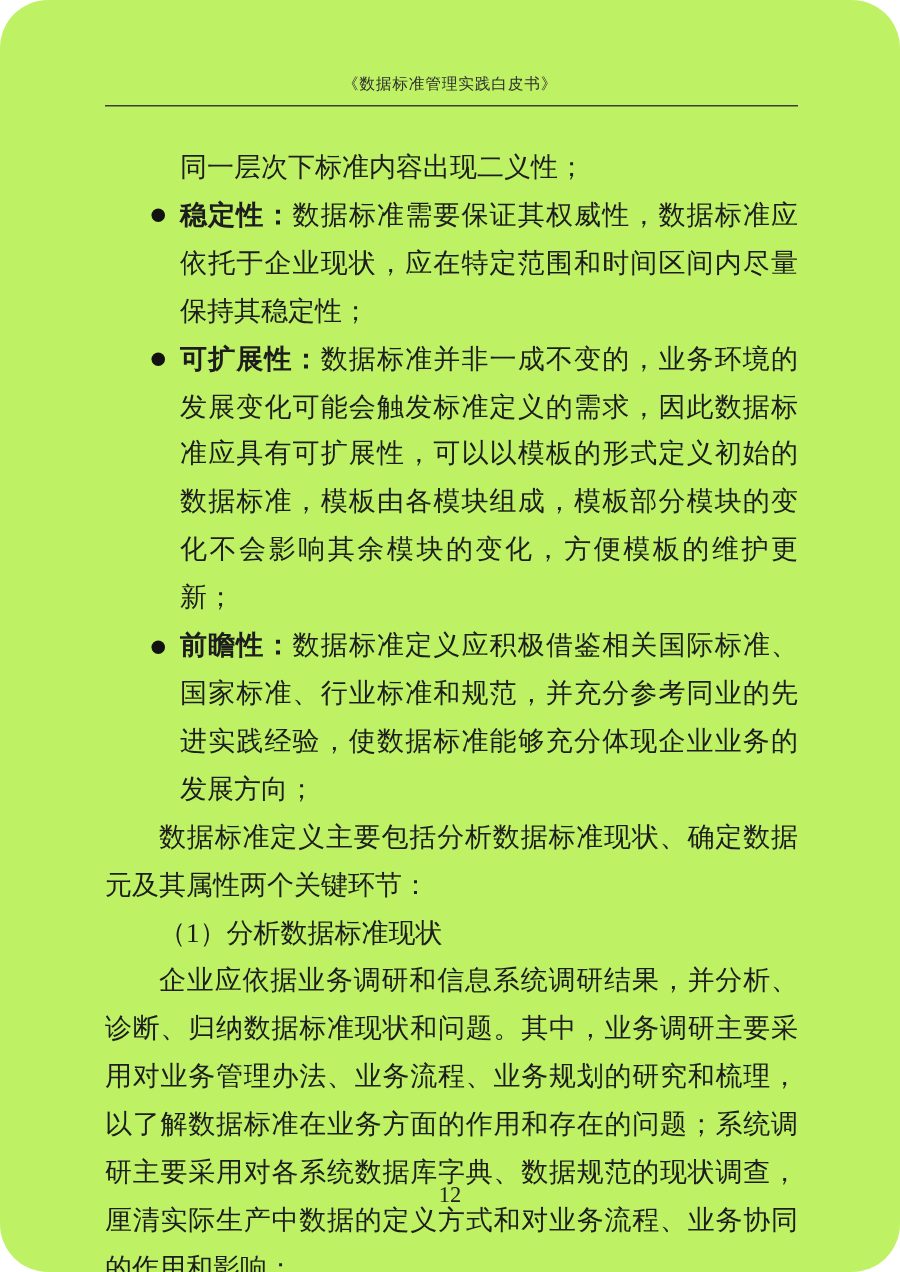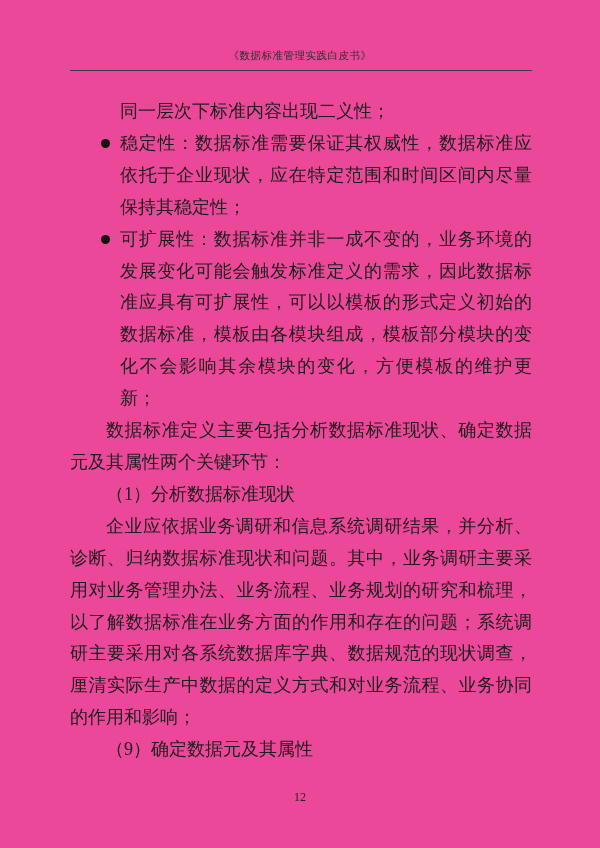--- a/index.html
+++ b/index.html
@@ -1,43 +1,43 @@
 <!DOCTYPE html>
 <html><head>
 <meta charset="utf-8">
 <style>
   html,body{margin:0;padding:0;background:#ffffff;}
   .page{
-    position:relative;width:600px;height:848px;background:#ec4899;overflow:hidden;
-    font-family:"Liberation Serif","DejaVu Serif",serif;color:#1d1d1d;
+    position:relative;width:600px;height:848px;background:#bef264;overflow:hidden;
+    font-family:"Liberation Serif","DejaVu Serif",serif;color:#1d1d1d;border-radius:32px;
   }
   .header-title{
     position:absolute;top:49px;left:0;width:100%;text-align:center;
     font-size:10.5px;color:#2e2e2e;letter-spacing:0.5px;
   }
   .header-rule{
     position:absolute;top:70px;left:70px;width:462px;height:0;
     border-top:1.8px solid #3c3c3c;
   }
   .content{
     position:absolute;left:70px;top:84px;width:462px;
     font-size:18px;line-height:31.9px;
     text-align:justify;text-justify:inter-character;margin-top:12px;
   }
   .hang-line{margin:0 0 0 50px;}
   .bullet{position:relative;padding-left:50px;margin:0;}
   .bullet .marker{
     position:absolute;left:31px;top:11.5px;width:9px;height:9px;
     background:#121212;border-radius:50%;
   }
-  .bullet b{font-weight:normal;}
+  .bullet b{font-weight:bold;}
   .para{margin:0;text-indent:2em;}
   .footer{
     position:absolute;top:786px;left:0;width:100%;height:32px;
-    text-align:center;font-size:12px;line-height:22px;color:#222222;
+    text-align:center;font-size:15px;line-height:22px;color:#222222;
   }
 </style>
 </head>
 <body>
 
 <div class="page">
 
   <div class="header-title">《数据标准管理实践白皮书》</div>
   <div class="header-rule"></div>
 
@@ -48,20 +48,24 @@
     <div class="bullet">
       <span class="marker"></span>
       <b>稳定性：</b><span>数据标准需要保证其权威性，数据标准应依托于企业现状，应在特定范围和时间区间内尽量保持其稳定性；</span>
     </div>
 
     <div class="bullet">
       <span class="marker"></span>
       <b>可扩展性：</b><span>数据标准并非一成不变的，业务环境的发展变化可能会触发标准定义的需求，因此数据标准应具有可扩展性，可以以模板的形式定义初始的数据标准，模板由各模块组成，模板部分模块的变化不会影响其余模块的变化，方便模板的维护更新；</span>
     </div>
 
+    <div class="bullet">
+      <span class="marker"></span>
+      <b>前瞻性：</b><span>数据标准定义应积极借鉴相关国际标准、国家标准、行业标准和规范，并充分参考同业的先进实践经验，使数据标准能够充分体现企业业务的发展方向；</span>
+    </div>
 
 
     <p class="para">数据标准定义主要包括分析数据标准现状、确定数据元及其属性两个关键环节：</p>
 
     <p class="para">（1）分析数据标准现状</p>
 
     <p class="para">企业应依据业务调研和信息系统调研结果，并分析、诊断、归纳数据标准现状和问题。其中，业务调研主要采用对业务管理办法、业务流程、业务规划的研究和梳理，以了解数据标准在业务方面的作用和存在的问题；系统调研主要采用对各系统数据库字典、数据规范的现状调查，厘清实际生产中数据的定义方式和对业务流程、业务协同的作用和影响；</p>
 
     <p class="para">（9）确定数据元及其属性</p>
 

